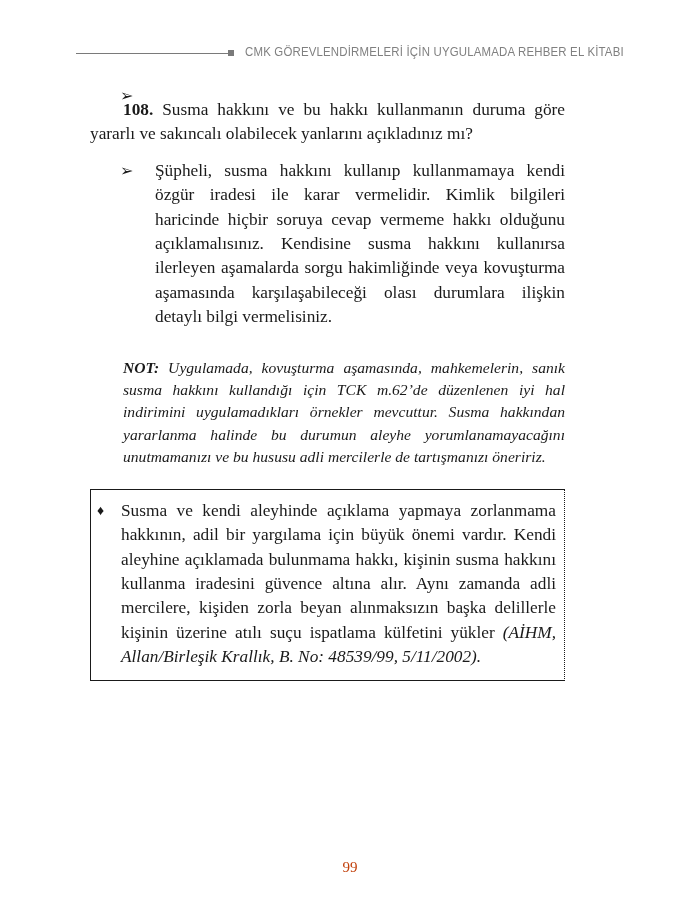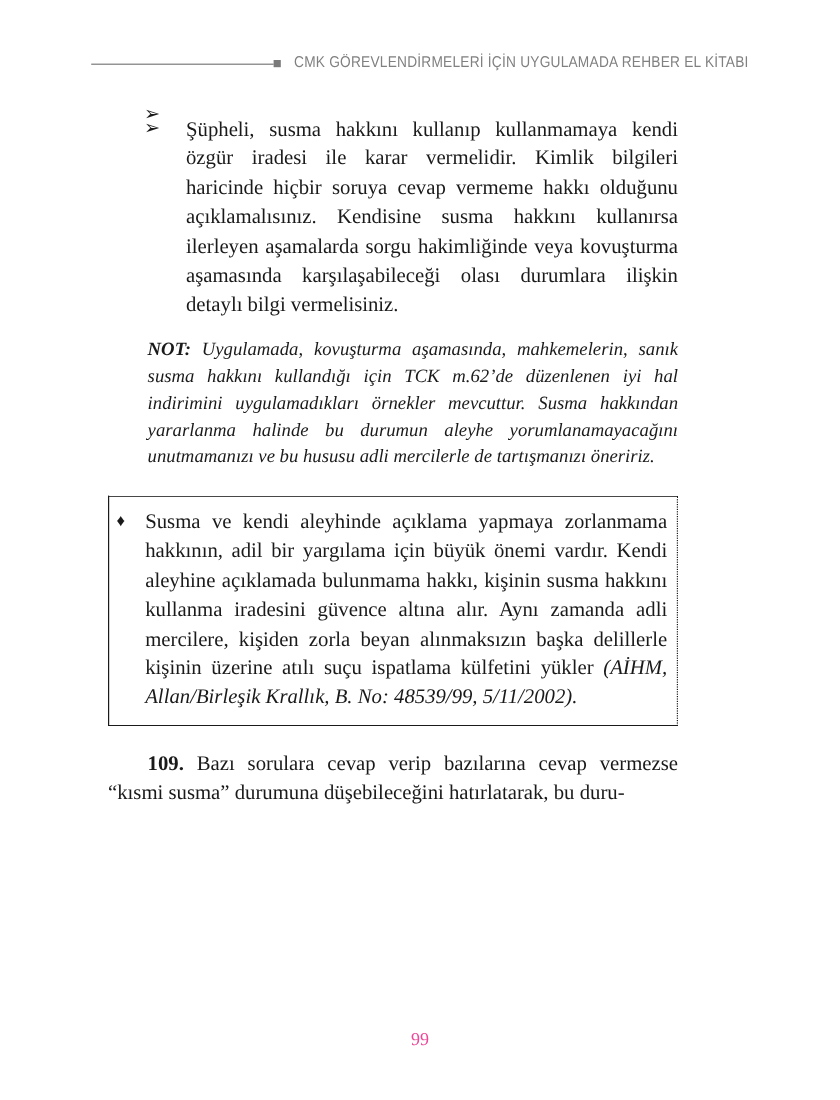--- a/index.html
+++ b/index.html
@@ -14,50 +14,50 @@
   .bullet-block { position:relative; padding-left:65px; text-align:justify; }
   .arrow { position:absolute; left:30px; top:0; font-size:16px; color:#1a1a1a; }
   .question { text-indent:33px; text-align:justify; }
   .question b { font-weight:bold; }
   .note { padding-left:33px; font-style:italic; font-size:15.6px; line-height:22.4px; text-align:justify; }
   .note b { font-weight:bold; }
   .box { border:1.5px solid #1a1a1a; border-right-style:dotted; padding:9px 8px 10px 30px; position:relative;
          text-align:justify; }
   .diamond { position:absolute; left:6px; top:9px; font-size:14px; }
   .cite { font-style:italic; }
-  .page-number { position:absolute; top:859px; left:0; width:700px; text-align:center; font-size:15px; color:#ec4899; }
+  .page-number { position:absolute; top:859px; left:0; width:700px; text-align:center; font-size:15px; color:#c2410c; }
   p { margin:0; }
 </style>
 </head>
 <body>
 
 <div class="header">
   <div class="header-rule"></div>
   <div class="header-square"></div>
   <div class="header-title">CMK GÖREVLENDİRMELERİ İÇİN UYGULAMADA REHBER EL KİTABI</div>
 </div>
 
 <div class="content">
   <div class="bullet-block">
     <span class="arrow">➢</span>
   </div>
 
+  <div class="question" style="margin-top:14px;">
+    <b>108.</b><span> Susma hakkını ve bu hakkı kullanmanın duruma göre yararlı ve sakıncalı olabilecek yanlarını açıkladınız mı?</span>
+  </div>
 
   <div class="bullet-block" style="margin-top:12px;">
     <span class="arrow">➢</span>
     <p>Şüpheli, susma hakkını kullanıp kullanmamaya kendi özgür iradesi ile karar vermelidir. Kimlik bilgileri haricinde hiçbir soruya cevap vermeme hakkı olduğunu açıklamalısınız. Kendisine susma hakkını kullanırsa ilerleyen aşamalarda sorgu hakimliğinde veya kovuşturma aşamasında karşılaşabileceği olası durumlara ilişkin detaylı bilgi vermelisiniz.</p>
   </div>
 
-  <div class="note" style="margin-top:14px;">
+  <div class="note" style="margin-top:27px;">
     <b>NOT:</b><span> Uygulamada, kovuşturma aşamasında, mahkemelerin, sanık susma hakkını kullandığı için TCK m.62’de düzenlenen iyi hal indirimini uygulamadıkları örnekler mevcuttur. Susma hakkından yararlanma halinde bu durumun aleyhe yorumlanamayacağını unutmamanızı ve bu hususu adli mercilerle de tartışmanızı öneririz.</span>
   </div>
 
   <div class="box" style="margin-top:20px;">
     <span class="diamond">♦</span>
     <span>Susma ve kendi aleyhinde açıklama yapmaya zorlanmama hakkının, adil bir yargılama için büyük önemi vardır. Kendi aleyhine açıklamada bulunmama hakkı, kişinin susma hakkını kullanma iradesini güvence altına alır. Aynı zamanda adli mercilere, kişiden zorla beyan alınmaksızın başka delillerle kişinin üzerine atılı suçu ispatlama külfetini yükler </span><span class="cite">(AİHM, Allan/Birleşik Krallık, B. No: 48539/99, 5/11/2002).</span>
   </div>
 
-  <div class="question" style="margin-top:20px;">
-    <b>109.</b><span> Bazı sorulara cevap verip bazılarına cevap vermezse “kısmi susma” durumuna düşebileceğini hatırlatarak, bu duru-</span>
-  </div>
 </div>
 
 <div class="page-number">99</div>
 
 </body></html>

